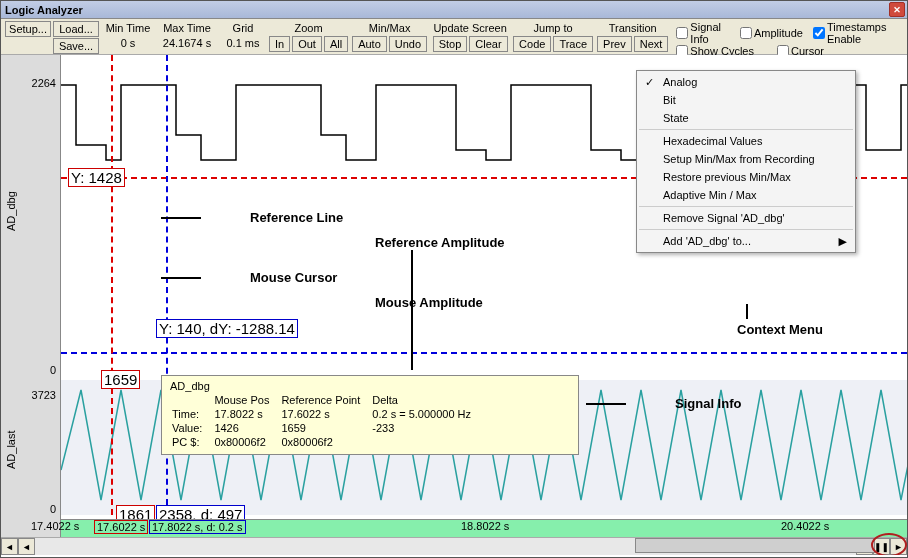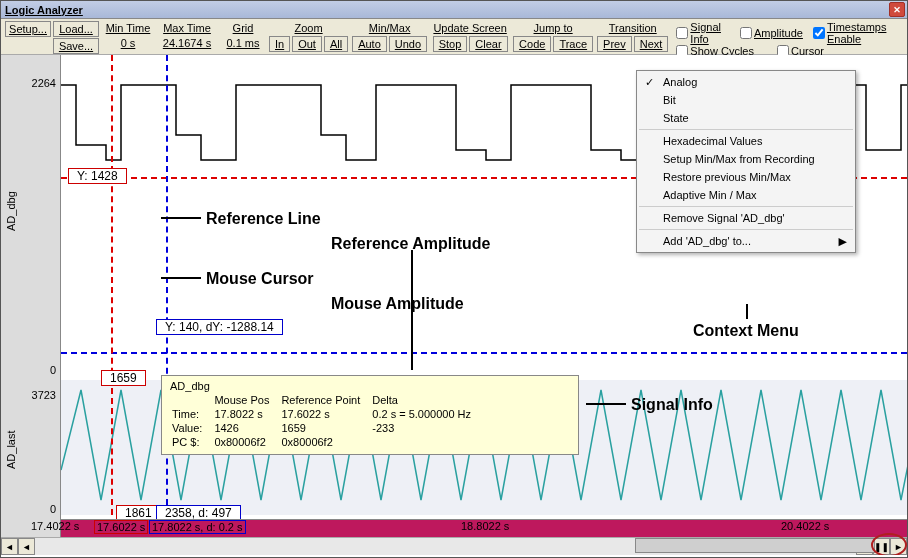--- a/index.html
+++ b/index.html
@@ -1,17 +1,17 @@
 <!DOCTYPE html>
 <html><head>
 <meta charset="utf-8">
 <style>
 * { box-sizing: border-box; margin: 0; padding: 0; }
 body { font-family: Tahoma, Arial, sans-serif; font-size: 11px; background: #ece9d8; overflow: hidden; width: 908px; height: 558px; position: relative; }
-.window { width: 908px; height: 558px; border: 1px solid #555; background: #fff; position: relative; overflow: hidden; text-decoration: underline; }
+.window { width: 908px; height: 558px; border: 1px solid #555; background: #fff; position: relative; overflow: hidden; }
 .titlebar { height: 18px; background: linear-gradient(to bottom, #c2cde5, #a8b8d8); border-bottom: 1px solid #888; display: flex; align-items: center; padding: 0 4px; position: relative; }
 .titlebar-text { font-weight: bold; font-size: 11px; }
 .close-btn { position: absolute; right: 2px; top: 1px; width: 16px; height: 15px; background: #d04a3c; border: 1px solid #a03028; color: #fff; display: flex; align-items: center; justify-content: center; font-size: 9px; font-weight: bold; border-radius: 2px; cursor: pointer; }
 .toolbar { height: 36px; background: #ece9d8; border-bottom: 1px solid #aaa; display: flex; align-items: flex-start; padding: 2px 4px; gap: 4px; position: relative; }
 .tb-group { display: flex; flex-direction: column; align-items: center; gap: 1px; }
 .tb-row { display: flex; gap: 2px; }
 .tb-btn { height: 16px; background: #ece9d8; border: 1px solid #888; font-size: 11px; padding: 0 5px; cursor: pointer; display: flex; align-items: center; justify-content: center; }
 .tb-label { font-size: 11px; height: 14px; display: flex; align-items: center; justify-content: center; }
 .tb-value { font-size: 11px; height: 14px; display: flex; align-items: center; justify-content: center; }
 .checks { display: flex; flex-direction: column; gap: 0px; padding-left: 4px; }
@@ -23,32 +23,32 @@
 .ylabel { position: absolute; left: 0; width: 20px; transform: rotate(-90deg); transform-origin: center; font-size: 11px; white-space: nowrap; text-align: center; }
 .yaxis-col { position: absolute; left: 20px; top: 0; bottom: 0; width: 40px; background: #dcdcdc; border-right: 1px solid #888; }
 .yaxis-val { position: absolute; right: 4px; font-size: 11px; text-align: right; width: 36px; }
 .plot { position: absolute; left: 60px; top: 0; right: 0; bottom: 36px; background: #fff; overflow: hidden; }
 svg { position: absolute; left: 0; top: 0; }
 .cursor-h-red { position: absolute; left: 0; right: 0; border-top: 2px dashed #d00; }
 .cursor-h-blue { position: absolute; left: 0; right: 0; border-top: 2px dashed #00d; }
 .cursor-v { position: absolute; top: 0; bottom: 0; border-left: 2px dashed #444; }
 .cursor-v.red { border-left: 2px dashed #d00; }
 .cursor-v.blue { border-left: 2px dashed #00d; }
-.marker { position: absolute; border: 1px solid #c00; background: #fff; font-size: 12px; padding: 0 8px; color: #000; }
+.marker { position: absolute; border: 1px solid #c00; background: #fff; font-size: 15px; padding: 0 2px; color: #000; }
 .marker.blue { border-color: #00c; }
-.annot { position: absolute; font-size: 16px; font-weight: bold; }
+.annot { position: absolute; font-size: 13px; font-weight: bold; margin-left: 44px; }
 .annot-line { position: absolute; background: #000; }
 .infobox { position: absolute; background: #ffffd8; border: 1px solid #888; font-size: 11px; padding: 4px 8px; }
 .infobox table td { padding: 0 10px 0 0; font-size: 11px; }
 .ctx-menu { position: absolute; background: #f4f4f4; border: 1px solid #888; box-shadow: 2px 2px 4px rgba(0,0,0,0.3); min-width: 220px; z-index: 100; padding: 2px; }
 .ctx-item { padding: 3px 20px 3px 24px; font-size: 11px; cursor: pointer; position: relative; }
 .ctx-sep { border-top: 1px solid #ccc; margin: 2px 0; }
 .ctx-check { position: absolute; left: 6px; }
 .ctx-arrow { position: absolute; right: 6px; }
-.xaxis { position: absolute; left: 60px; right: 0; bottom: 18px; height: 18px; background: #be185d; border-top: 1px solid #888; }
+.xaxis { position: absolute; left: 60px; right: 0; bottom: 18px; height: 18px; background: #86efac; border-top: 1px solid #888; }
 .xaxis-val { position: absolute; font-size: 11px; }
 .scrollbar-h { position: absolute; left: 0; right: 0; bottom: 0; height: 18px; background: #ece9d8; border-top: 1px solid #aaa; display: flex; }
 .sb-btn { width: 17px; height: 17px; border: 1px solid #888; background: #ece9d8; display: flex; align-items: center; justify-content: center; cursor: pointer; font-size: 9px; }
 .sb-track { flex: 1; background: #e8e8e8; position: relative; }
 .sb-thumb { position: absolute; height: 15px; top: 0; background: #cfcfcf; border: 1px solid #888; }
 .red-ellipse { position: absolute; border: 2px solid #b02020; border-radius: 50%; width: 36px; height: 24px; }
 </style>
 </head>
 <body>
 

